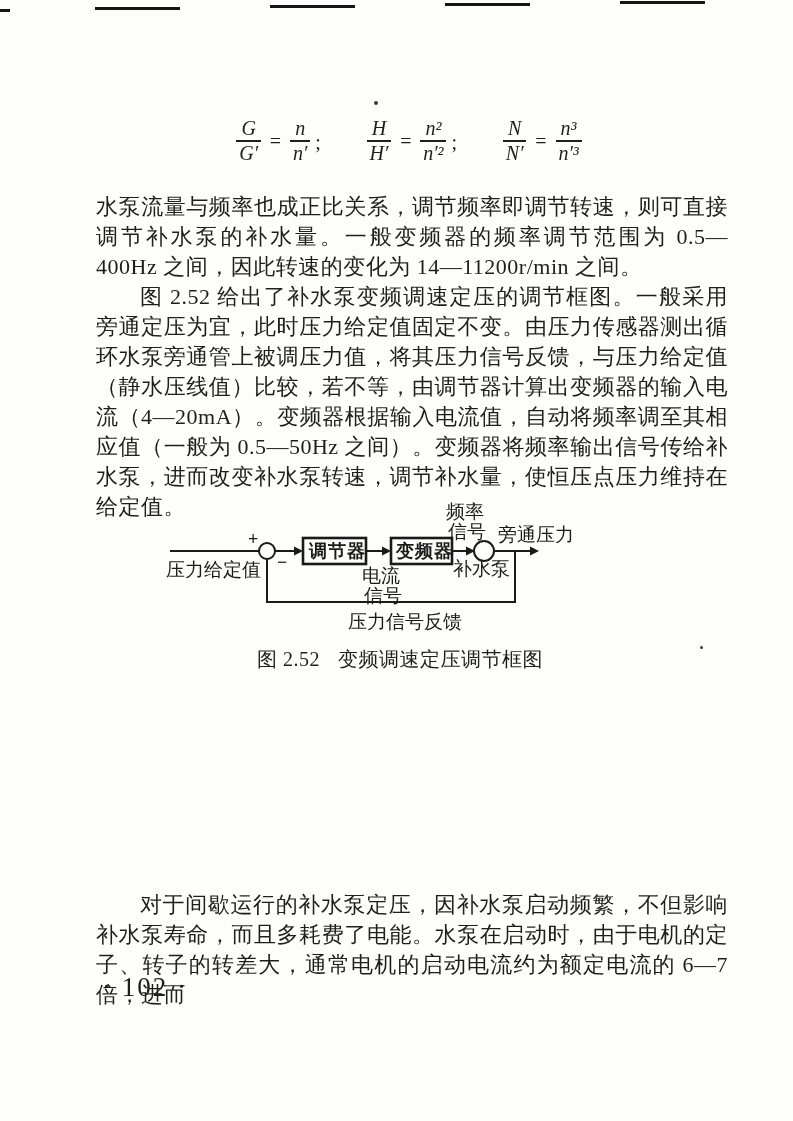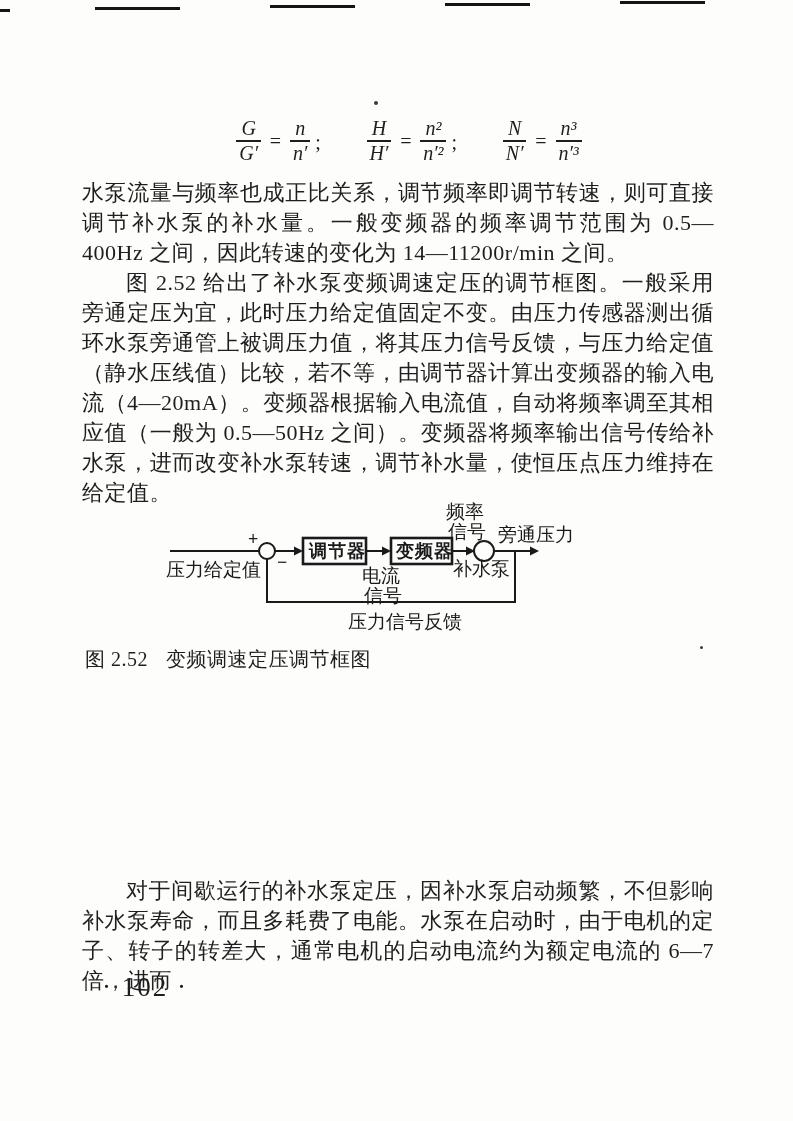--- a/index.html
+++ b/index.html
@@ -23,21 +23,21 @@
   }
   .fgroup{display:flex;align-items:center;gap:9px;font-style:italic;font-size:20px;}
   .frac{display:inline-flex;flex-direction:column;align-items:center;line-height:1.05;}
   .frac .num{border-bottom:2px solid #1e1e1e;padding:0 5px 1px 5px;}
   .frac .den{padding-top:1px;}
   .eq{font-style:normal;font-size:20px;}
   .sep{font-style:normal;font-size:20px;margin-left:-4px;align-self:flex-end;padding-bottom:10px;}
 
   
   .para{
-    position:absolute;left:82px;width:632px;margin:0;
+    position:absolute;left:82px;width:632px;margin:14px;
     font-size:22px;line-height:30px;letter-spacing:0.5px;
     text-align:justify;
   }
   .indent{text-indent:2em;}
   #p1{top:178px;}
   #p2{top:268px;}
   #p3{top:686px;}
   #p4{top:876px;}
 
   
@@ -47,21 +47,21 @@
   .dbox{stroke:#1a1a1a;stroke-width:2.6;fill:#fdfdfc;}
   .dcirc{stroke:#1a1a1a;stroke-width:2;fill:#fdfdfc;}
   .dtext{font-family:"Liberation Serif", serif;font-size:19px;fill:#1a1a1a;}
   .dtext-bold{font-family:"Liberation Serif", serif;font-size:18px;font-weight:700;fill:#1a1a1a;letter-spacing:1px;}
   .dsign{font-family:"Liberation Serif", serif;font-size:18px;font-weight:700;fill:#1a1a1a;}
   .dah{fill:#1a1a1a;stroke:none;}
 
   
   .caption{
     position:absolute;left:85px;top:646px;width:630px;
-    font-size:20px;letter-spacing:0.5px;
+    text-align:center;font-size:20px;letter-spacing:0.5px;
   }
   .caption .cap-label{margin-right:18px;}
 
   
   .footer{
     position:absolute;left:102px;top:972px;
     font-size:27px;letter-spacing:2px;
   }
 </style>
 </head>

